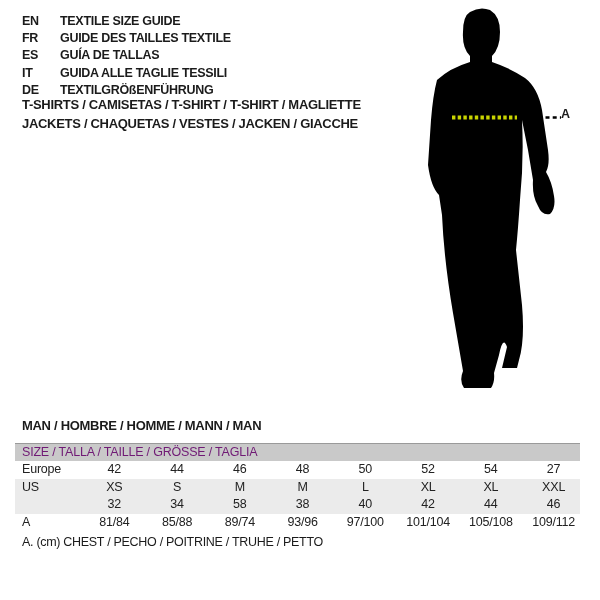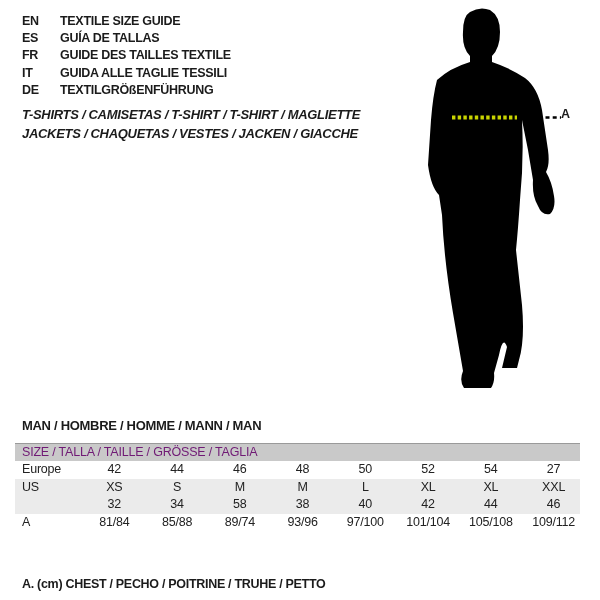--- a/index.html
+++ b/index.html
@@ -6,21 +6,21 @@
   html,body { background:#ffffff; }
   .page {
     position:relative; width:580px; height:600px; background:#fff;
     font-family:"Liberation Sans", sans-serif; color:#1b1b1b; overflow:hidden;
   }
   
   .lang-block { position:absolute; left:22px; top:13px; }
   .lang-row { display:flex; line-height:17.2px; font-size:12.5px; font-weight:700; letter-spacing:-0.3px; }
   .lang-code { width:38px; flex:0 0 38px; }
   
-  .cat-block { position:absolute; left:22px; top:106px;font-style:italic; }
+  .cat-block { position:absolute; left:22px; top:96px; }
   .cat-line { font-size:13px; font-weight:700; line-height:18.5px; letter-spacing:-0.3px; white-space:nowrap; }
   
   .figure-wrap { position:absolute; left:415px; top:5px; width:150px; height:390px; }
   .figure-wrap svg { display:block; width:150px; height:390px; }
   .silhouette { fill:var(--silhouette,#000); }
   .measure-on-body { stroke:var(--accent,#c9d400); stroke-width:4; stroke-dasharray:3.4 2.3; fill:none; }
   .measure-off-body { stroke:#000; stroke-width:2.4; stroke-dasharray:4 3.2; fill:none; }
   .measure-label { position:absolute; left:561px; top:107px; font-size:12.5px; font-weight:600; letter-spacing:-0.2px; }
   
   .man-title { position:absolute; left:22px; top:418px; font-size:13px; font-weight:700; letter-spacing:-0.3px; white-space:nowrap;text-align:right; }
@@ -28,39 +28,39 @@
   .size-table { position:absolute; left:15px; top:443px; width:570px; font-size:12.5px; letter-spacing:-0.2px; }
   .thead {
     background:var(--table_header_bg,#c9c9c9); border-top:1px solid #9a9a9a;
     height:18px; line-height:17px; padding-left:7px; color:#701a75; font-weight:400; white-space:nowrap;
   }
   .trow { display:grid; grid-template-columns:68px repeat(8,1fr); height:17.5px; line-height:17.5px; color:#222; }
   .trow.alt { background:var(--table_alt_bg,#ebebeb); }
   .tlabel { padding-left:7px; text-align:left; }
   .tcell { text-align:center; }
   
-  .footnote { position:absolute; left:22px; top:577px; font-size:12.5px; font-weight:700; letter-spacing:-0.3px; white-space:nowrap; }
+  .footnote { position:absolute; left:22px; top:535px; font-size:12.5px; font-weight:400; letter-spacing:-0.3px; white-space:nowrap; }
 </style>
 </head>
 <body>
 
 <div class="page">
 
   <div class="lang-block">
     <div class="lang-row">
       <span class="lang-code">EN</span>
       <span class="lang-label">TEXTILE SIZE GUIDE</span>
     </div>
     <div class="lang-row">
+      <span class="lang-code">FR</span>
+      <span class="lang-label">GUIDE DES TAILLES TEXTILE</span>
+    </div>
+    <div class="lang-row">
       <span class="lang-code">ES</span>
       <span class="lang-label">GUÍA DE TALLAS</span>
-    </div>
-    <div class="lang-row">
-      <span class="lang-code">FR</span>
-      <span class="lang-label">GUIDE DES TAILLES TEXTILE</span>
     </div>
     <div class="lang-row">
       <span class="lang-code">IT</span>
       <span class="lang-label">GUIDA ALLE TAGLIE TESSILI</span>
     </div>
     <div class="lang-row">
       <span class="lang-code">DE</span>
       <span class="lang-label">TEXTILGRÖßENFÜHRUNG</span>
     </div>
   </div>

